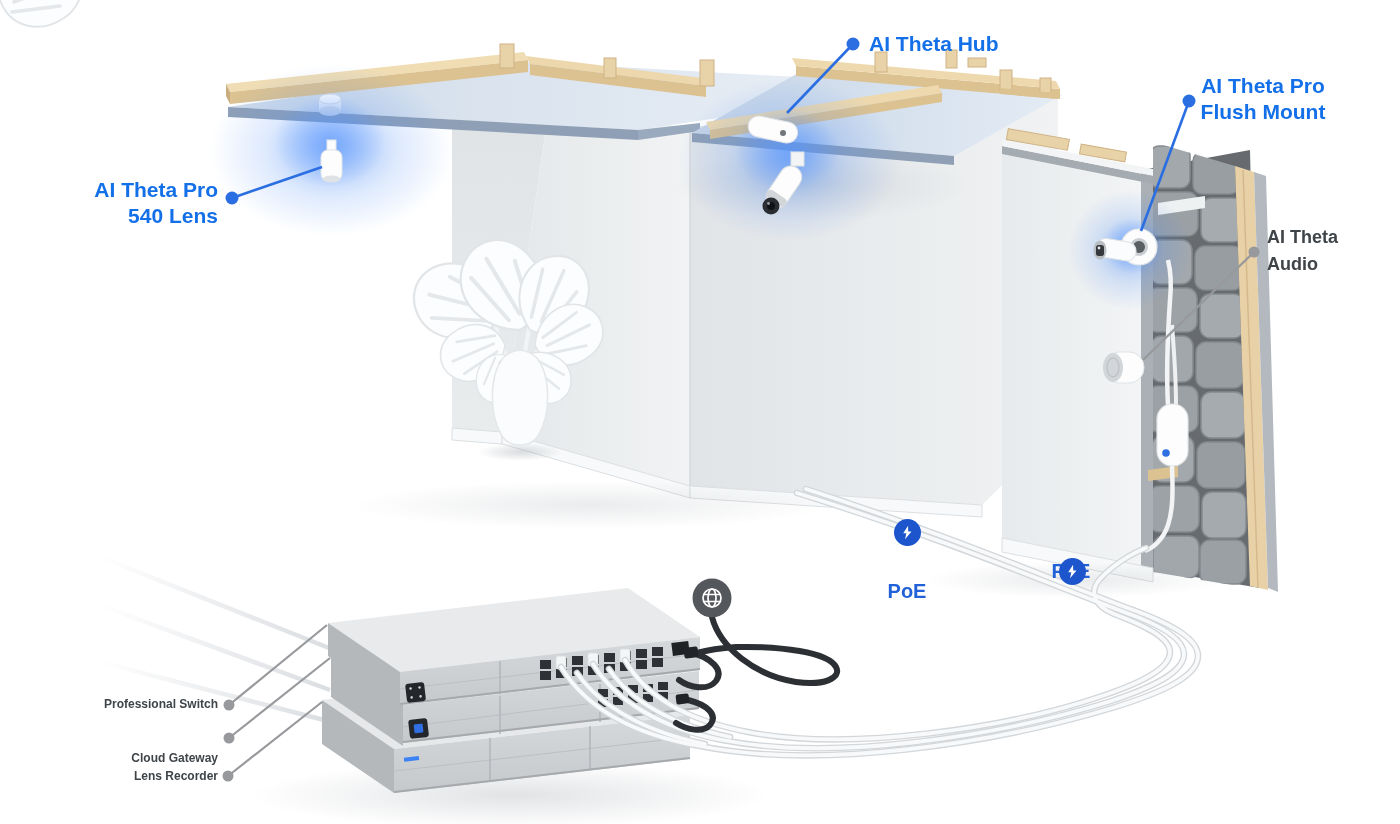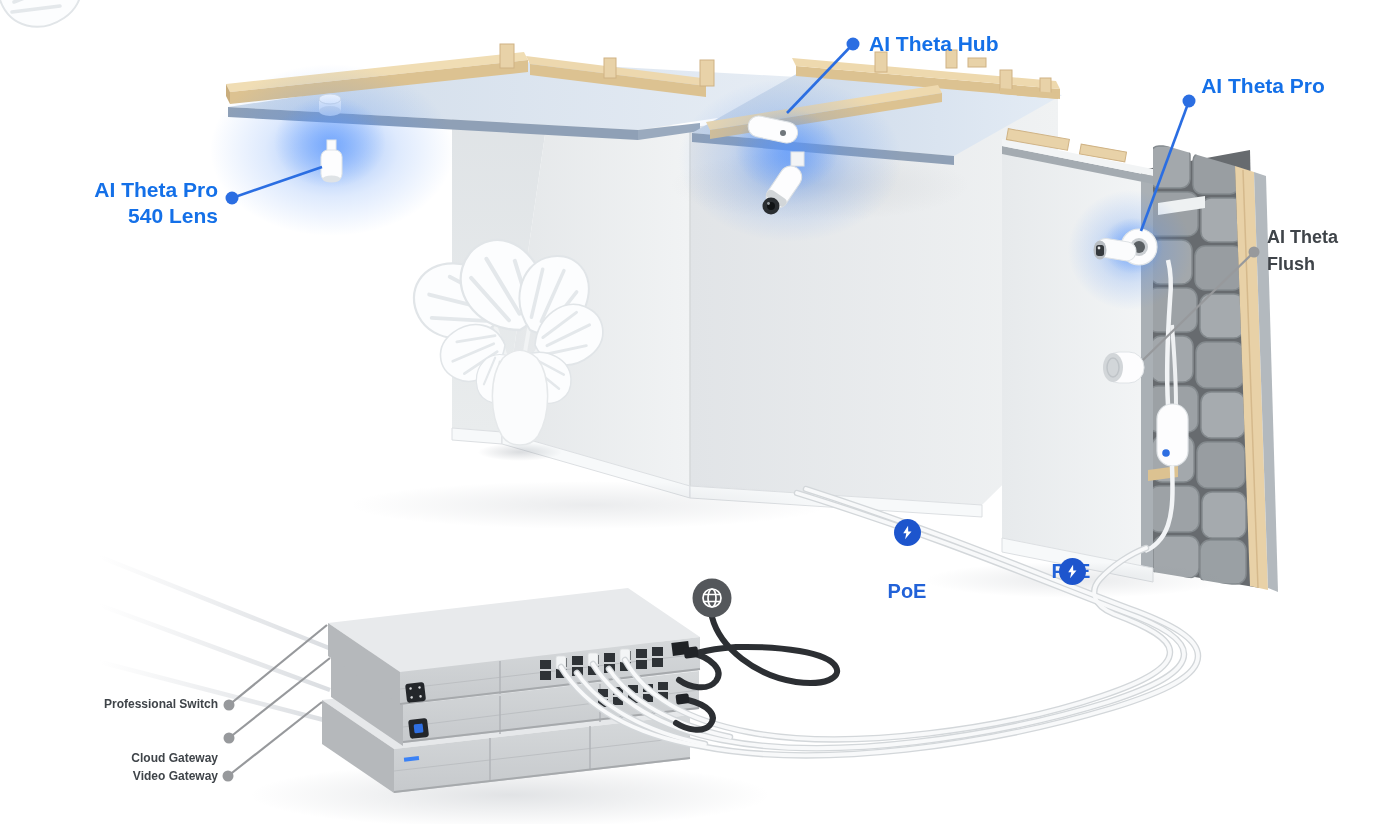--- a/index.html
+++ b/index.html
@@ -396,43 +396,44 @@
     <circle class="dot-gray" cx="229" cy="705" r="5.5"></circle>
     <circle class="dot-gray" cx="229" cy="738" r="5.5"></circle>
     <circle class="dot-gray" cx="228" cy="776" r="5.5"></circle>
   </g>
 </svg>
 
 <div class="lbl lbl-blue" style="left:869px;top:31px;">AI Theta Hub</div>
 
 <div class="lbl lbl-blue center" style="left:1166px;top:73px;width:194px;">
   <div>AI Theta Pro</div>
+  <div>Flush Mount</div>
 </div>
 
 <div class="lbl lbl-blue right" style="right:1182px;top:177px;">
   <div>AI Theta Pro</div>
   <div>540 Lens</div>
 </div>
 
 <div class="lbl lbl-dark" style="left:1267px;top:224px;">
   <div>AI Theta</div>
-  <div>Flush</div>
+  <div>Audio</div>
 </div>
 
 <div class="poe-badge" style="left:894px;top:519px;">
   <svg viewBox="0 0 24 24">
     <path d="M12.8,2.5 L6,13 h4.3 L8.6,21.5 L17.6,10.5 h-4.6 Z" fill="#ffffff"></path>
   </svg>
 </div>
 <div class="lbl poe-text" style="left:877px;top:552px;">PoE</div>
 
 <div class="lbl poe-text" style="left:1041px;top:532px;">PoE</div>
 <div class="poe-badge" style="left:1059px;top:558px;">
   <svg viewBox="0 0 24 24">
     <path d="M12.8,2.5 L6,13 h4.3 L8.6,21.5 L17.6,10.5 h-4.6 Z" fill="#ffffff"></path>
   </svg>
 </div>
 
 <div class="lbl lbl-device right" style="right:1182px;top:694px;">Professional Switch</div>
 <div class="lbl lbl-device right" style="right:1182px;top:748px;">Cloud Gateway</div>
-<div class="lbl lbl-device right" style="right:1182px;top:766px;">Video Gateway</div>
+<div class="lbl lbl-device right" style="right:1182px;top:766px;">Lens Recorder</div>
 
 </div>
 
 </body></html>

